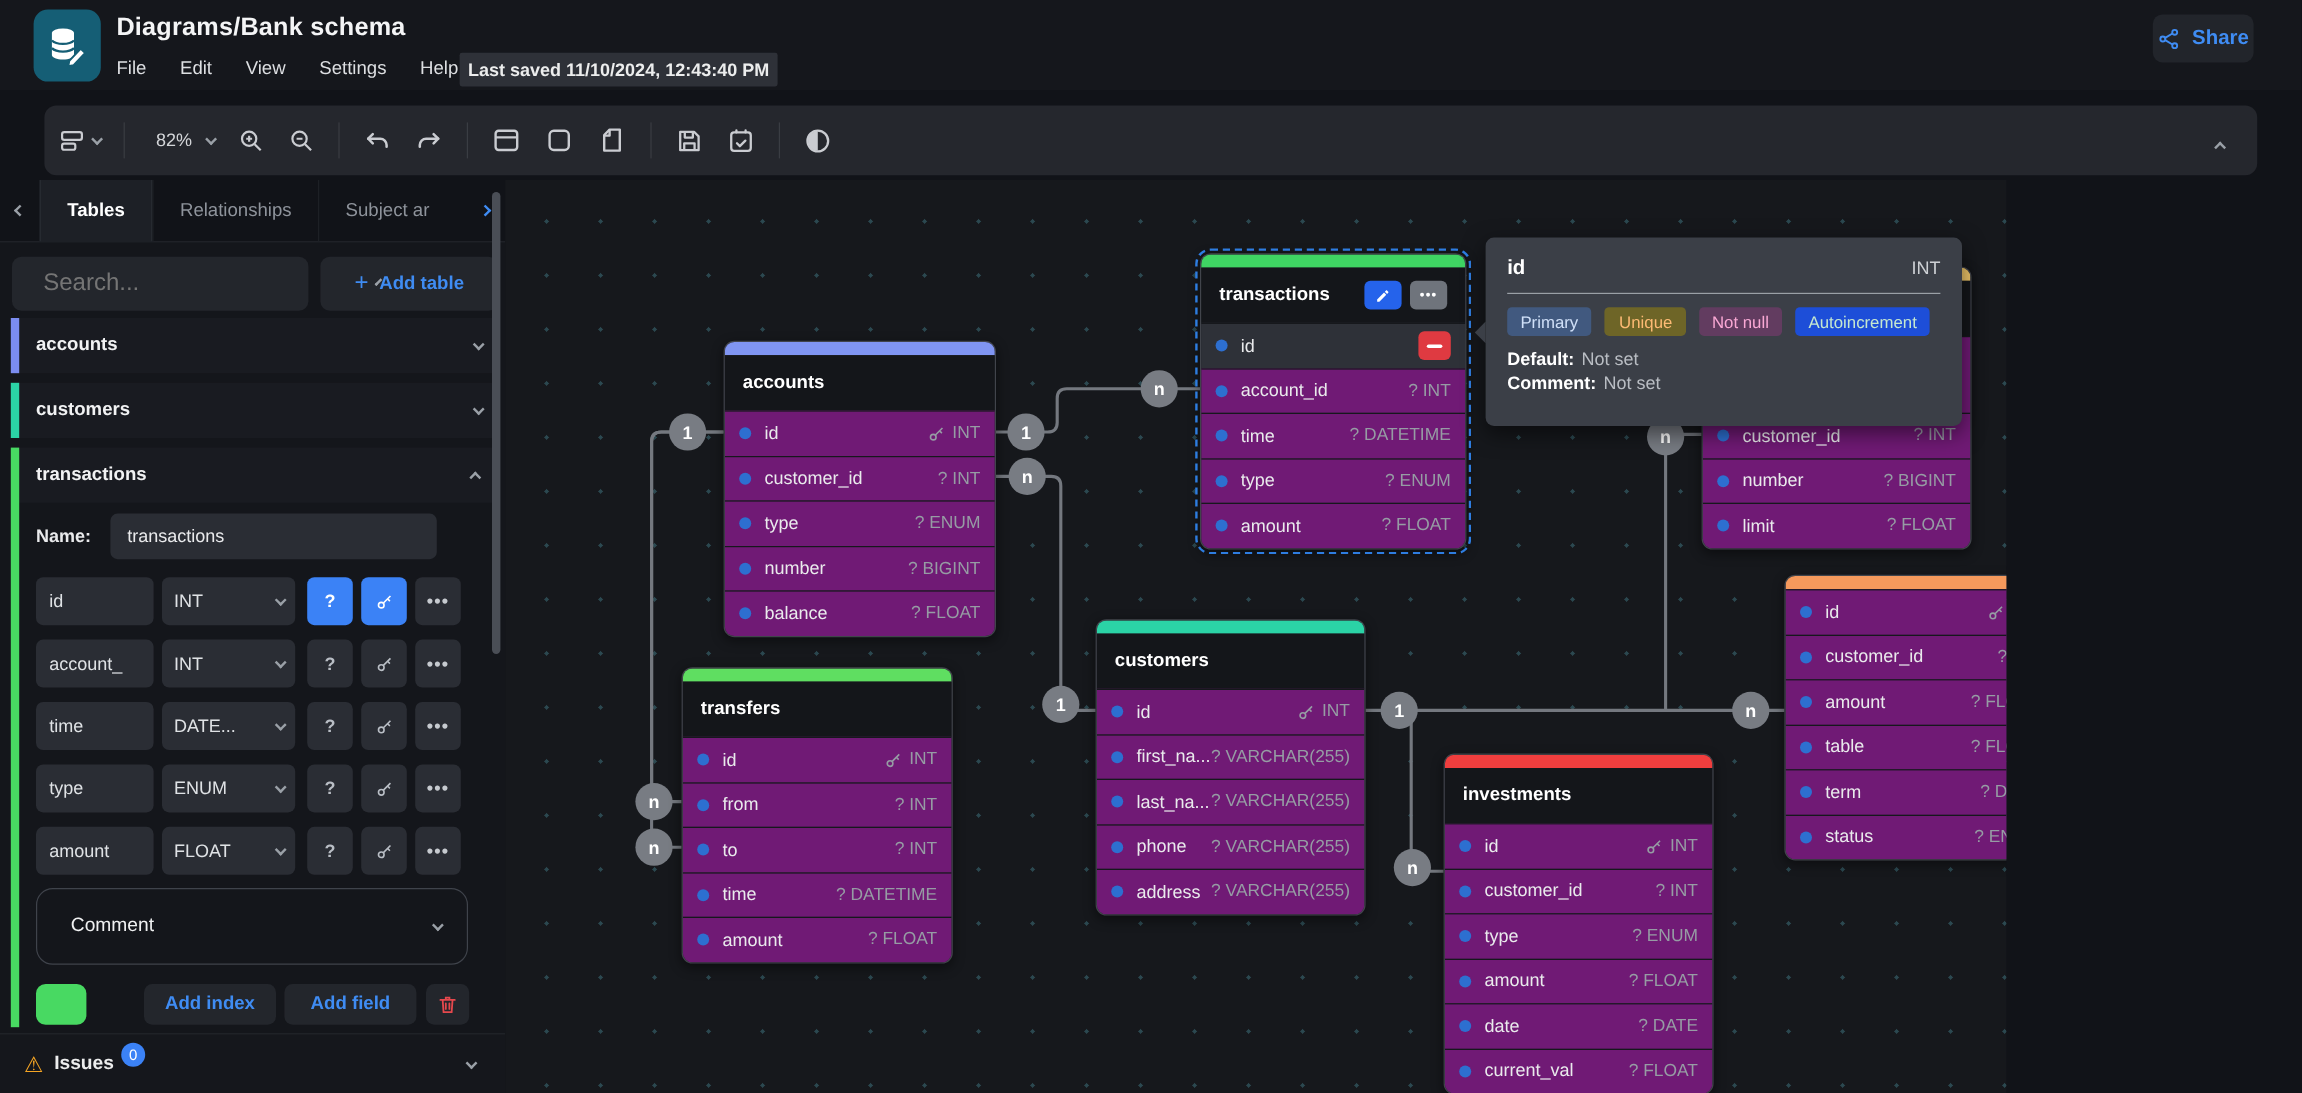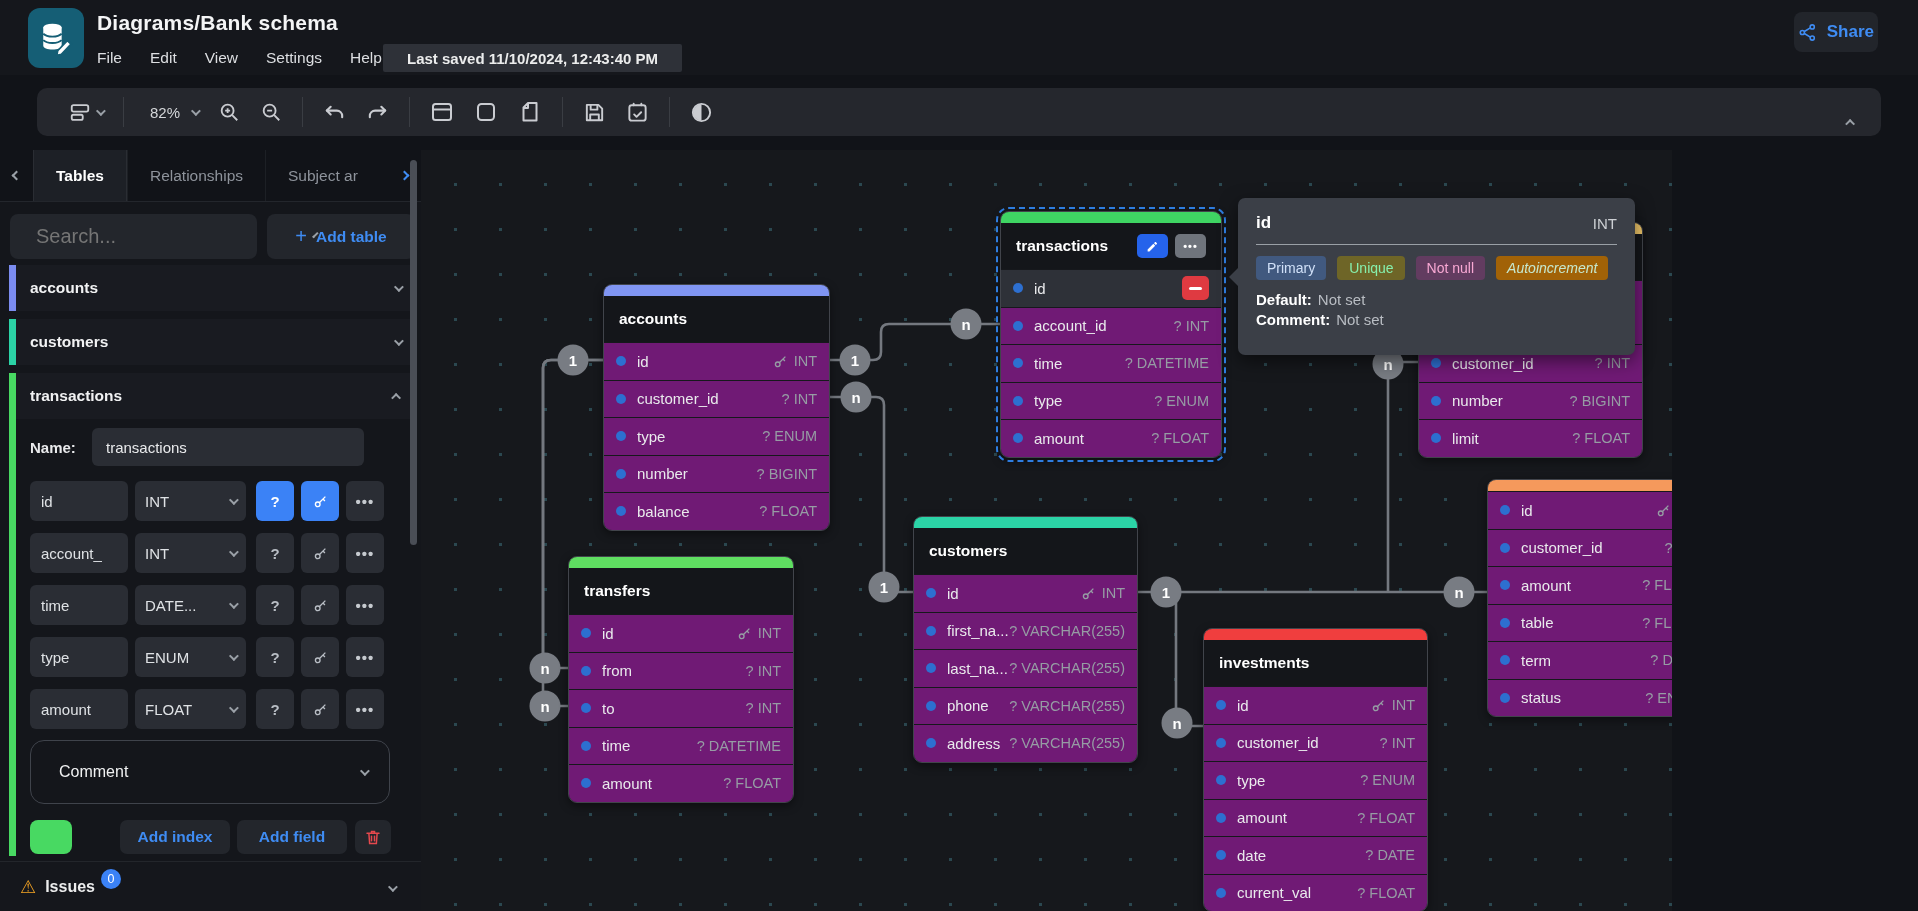--- a/index.html
+++ b/index.html
@@ -7,29 +7,29 @@
     font-family:"Liberation Sans", sans-serif; }
   .app { position:relative; width:1918px; height:911px; background:#111318; color:#e8e9eb; }
 
   
   .hdr { position:absolute; left:0; top:0; width:1918px; height:75px; background:#15171c; }
   .logo { position:absolute; left:28px; top:8px; width:56px; height:60px; border-radius:12px;
           background:#155e75; display:flex; align-items:center; justify-content:center; }
   .hdr-title { position:absolute; left:97px; top:11px; font-size:21px; font-weight:700; color:#f4f5f6; letter-spacing:.2px; }
   .menu-bar { position:absolute; left:97px; top:45px; height:26px; display:flex; gap:28px; align-items:center; }
   .menu-item { font-size:15.5px; color:#dddfe2; cursor:default; }
-  .saved-badge { position:absolute; left:383px; top:44px; height:28px; padding:0 24px; background:#2e3138;
+  .saved-badge { position:absolute; left:383px; top:44px; height:28px; padding:0 7px; background:#2e3138;
           border-radius:2px; display:flex; align-items:center; font-size:15px; font-weight:700; color:#eceded; }
   .share-btn { position:absolute; right:40px; top:12px; height:40px; padding:0 4px; background:#22252b;
           border-radius:8px; display:flex; align-items:center; gap:10px; color:#3f8cf3; font-size:17px; font-weight:700; }
 
   
   .toolstrip { position:absolute; left:0; top:75px; width:1918px; height:75px; background:#111318; }
-  .toolbar { position:absolute; left:37px; right:37px; top:13px; height:48px; background:#25272d;
-          border-radius:10px; display:flex; align-items:center; padding:0 22px; color:#caccd1;text-align:right; }
+  .toolbar { position:absolute; left:37px; right:37px; top:13px; height:58px; background:#25272d;
+          border-radius:10px; display:flex; align-items:center; padding:0 2px; color:#caccd1;text-align:right; }
   .tb-btn { display:flex; align-items:center; gap:5px; padding:0 10px; height:40px; border-radius:6px; }
   .tb-sep { width:1px; height:30px; background:#3a3d43; margin:0 10px; }
   .tb-zoom { font-size:15px; color:#d4d6d9; padding:0 6px; }
   .chev { display:inline-block; width:7px; height:7px; border-right:2px solid #9aa0a7; border-bottom:2px solid #9aa0a7; }
   .chev.down { transform:rotate(45deg) translateY(-2px); }
   .chev.up { transform:rotate(-135deg) translateY(-2px); }
   .chev.left { transform:rotate(135deg); }
   .chev.right { transform:rotate(-45deg); }
   .chev.blue { border-color:#3f8cf3; }
   .tb-collapse { position:absolute; right:20px; top:18px; padding:6px; }
@@ -716,23 +716,23 @@
         </div>
 
       <div class="popup">
         <div class="pp-titlerow">
           <span class="pp-field">id</span>
           <span class="pp-type">INT</span>
         </div>
         <div class="pp-hr"></div>
         <div class="pp-badges" id="pp-badges">
             <div class="pp-badge" style="background: rgb(65, 89, 127); color: rgb(208, 224, 248);">Primary</div>
-            <div class="pp-badge" style="background: rgb(110, 101, 39); color: #86efac; padding-left: 12px;">Unique</div>
+            <div class="pp-badge" style="background: rgb(110, 101, 39); color: #fdba74; padding-left: 12px;">Unique</div>
             <div class="pp-badge" style="background: rgb(98, 60, 96); color: #f9a8d4;">Not null</div>
-            <div class="pp-badge" style="background: #a16207; color: rgb(198, 232, 207); font-style: italic;">Autoincrement</div>
+            <div class="pp-badge" style="background: #1d4ed8; color: rgb(198, 232, 207);">Autoincrement</div>
           </div>
         <div class="pp-line">
           <b>Default:</b><span>Not set</span>
         </div>
         <div class="pp-line">
           <b>Comment:</b><span>Not set</span>
         </div>
       </div>
     </div>
   </div>

